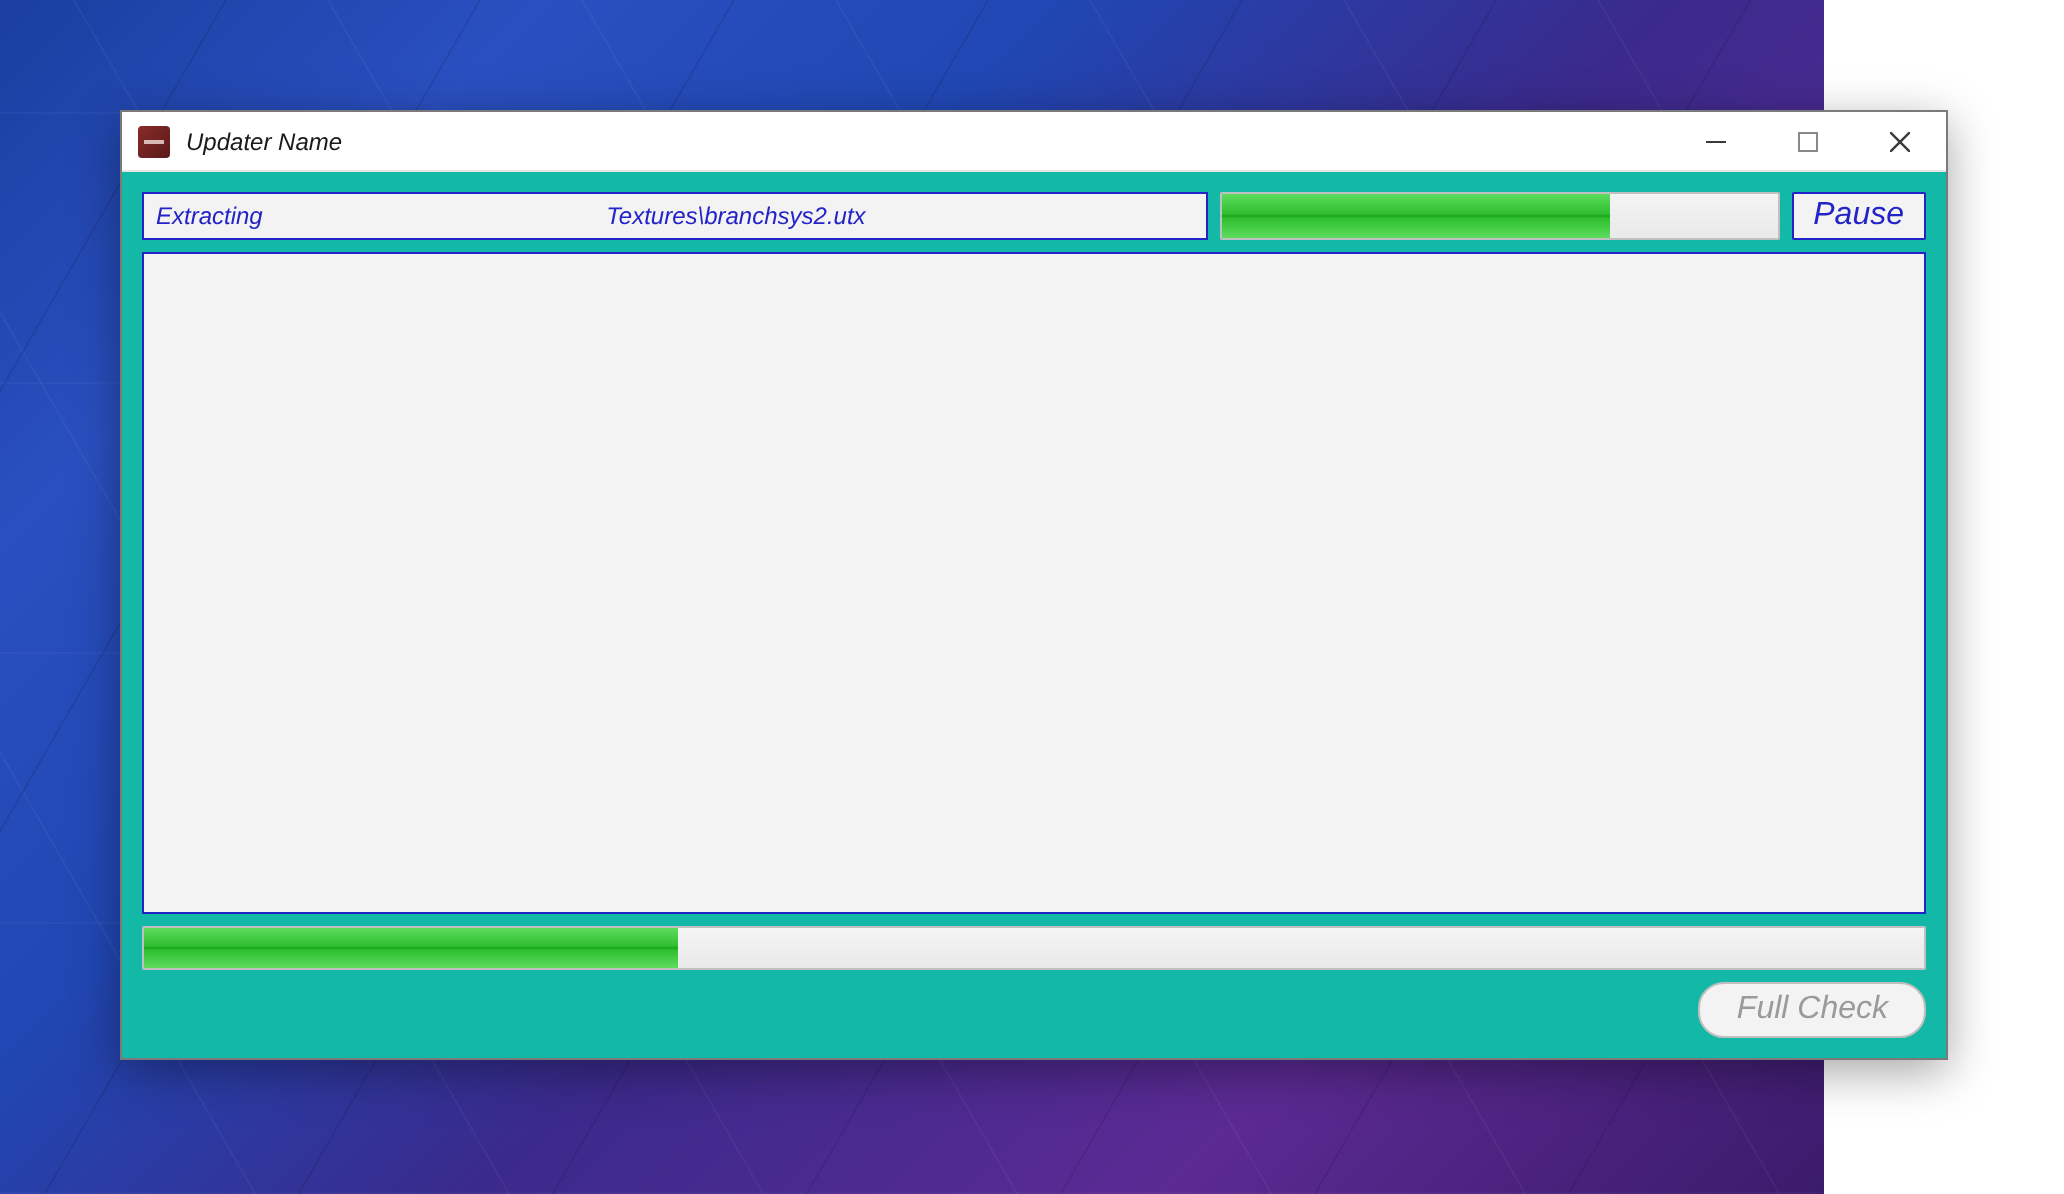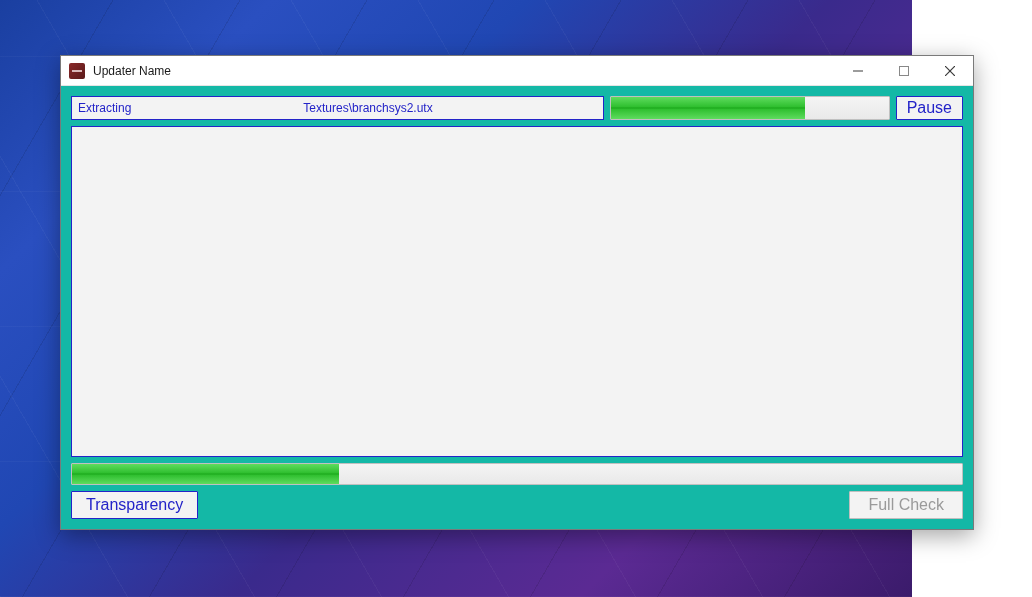--- a/index.html
+++ b/index.html
@@ -4,20 +4,21 @@
 <style>
   * { box-sizing: border-box; margin: 0; padding: 0; }
   html, body { width: 1032px; height: 597px; overflow: hidden; font-family: "Segoe UI", Tahoma, sans-serif; }
 
   
   .desktop {
     width: 912px; height: 597px;
     background:
       linear-gradient(135deg, #1a3fa0 0%, #2a4fc0 18%, #2047b3 35%, #3a2a8c 55%, #5b2a93 78%, #3b1b6b 100%);
     position: relative;
+    font-style: italic;
   }
   .desktop::before {
     content: "";
     position: absolute; inset: 0;
     background-image:
       repeating-linear-gradient(60deg, rgba(255,255,255,0.04) 0 1px, transparent 1px 110px),
       repeating-linear-gradient(-60deg, rgba(0,0,0,0.10) 0 1px, transparent 1px 110px),
       repeating-linear-gradient(0deg, rgba(255,255,255,0.03) 0 1px, transparent 1px 135px);
     pointer-events: none;
   }
@@ -119,20 +120,21 @@
     display: flex; align-items: center; justify-content: center;
     cursor: default;
     height: 100%;
     min-width: 50px;
     border-radius: 1px;
   }
   .btn.disabled {
     border-color: #bfbfbf;
     color: #9a9a9a;
     background: #f3f3f3;
+    border-radius: 13px;
   }
 
   
   .log-box {
     flex: 1 1 auto;
     border: 1px solid #2323c8;
     background: #f3f3f3;
   }
 
   
@@ -193,21 +195,20 @@
         <div class="btn">Pause</div>
       </div>
 
       <div class="log-box"></div>
 
       <div class="progress overall-progress">
         <div class="fill" style="width:30%"></div>
       </div>
 
       <div class="bottom-row">
-        <div class="btn transparency">Transparency</div>
         <div class="spacer"></div>
         <div class="btn disabled">Full Check</div>
       </div>
 
     </div>
 
   </div>
 
 </div>
 

